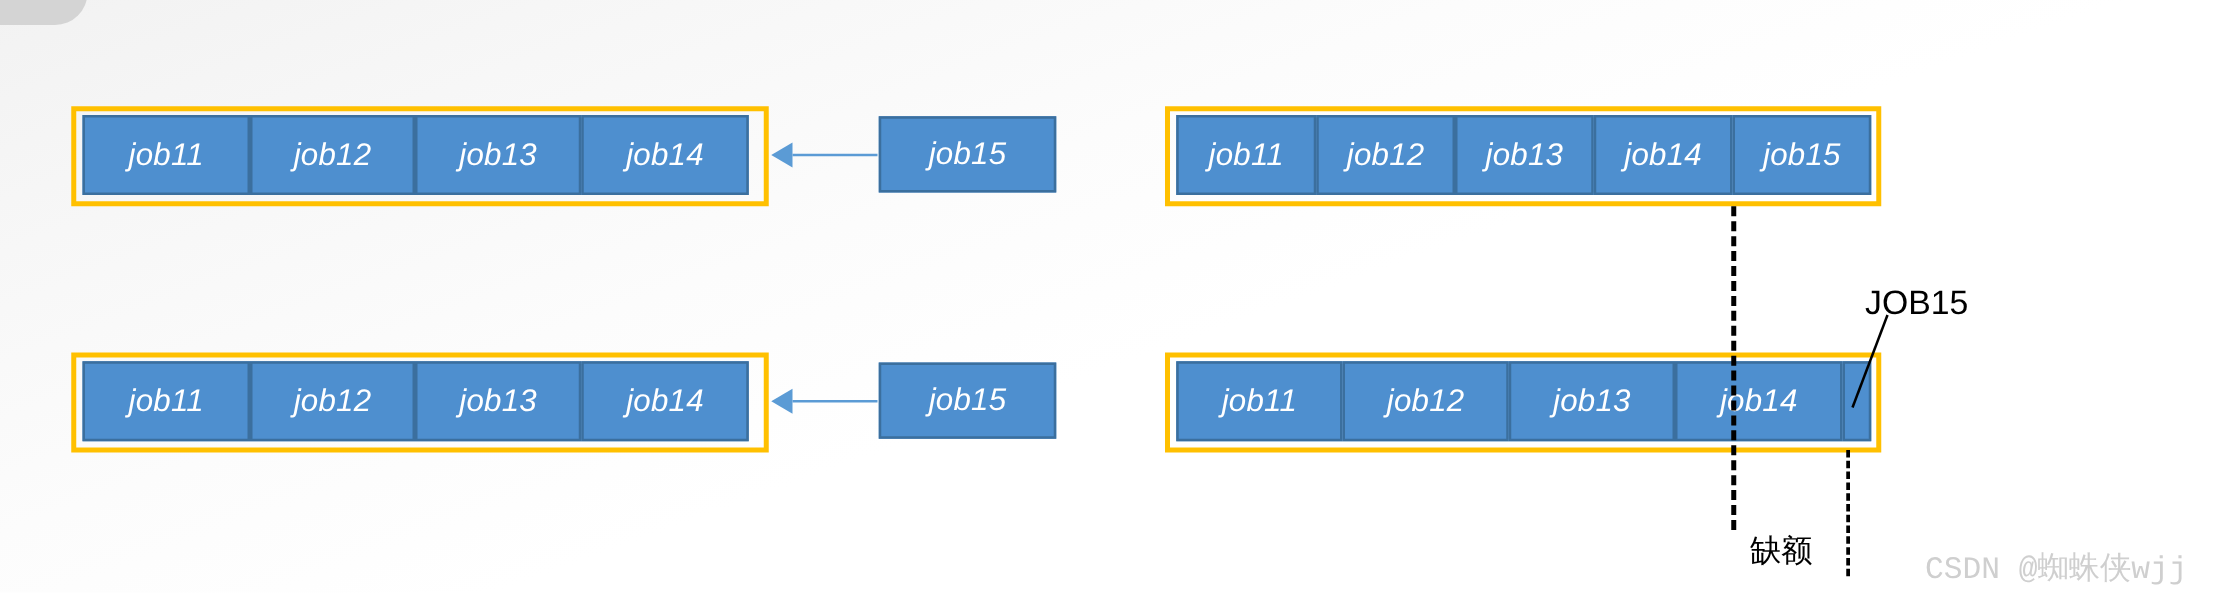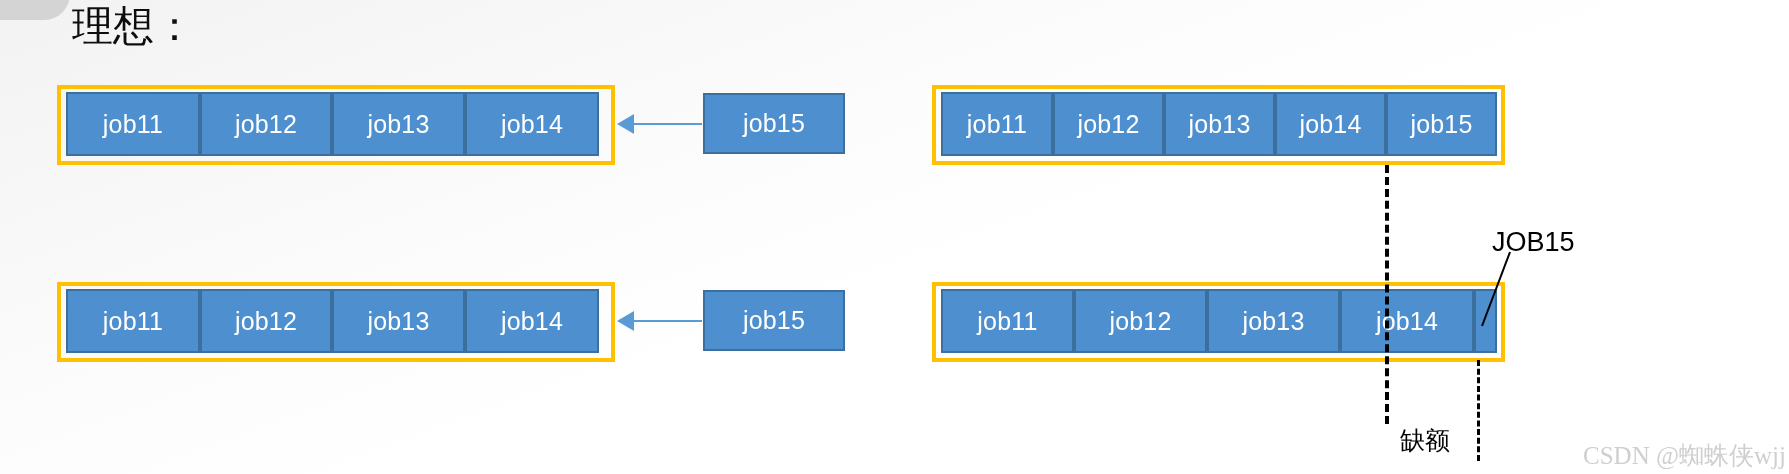--- a/index.html
+++ b/index.html
@@ -54,20 +54,21 @@
     background: #4e8fcf;
     border: 2px solid #3b6f9e;
     color: #ffffff;
     font-size: 25px;
     line-height: 1;
     display: flex;
     align-items: center;
     justify-content: center;
     letter-spacing: 0.2px;
     font-family: "Liberation Sans", "DejaVu Sans", sans-serif;
+    font-style: italic;
   }
   .job.sliver {
     font-size: 0;
   }
   
   .arrow-line {
     position: absolute;
     height: 2px;
     background: #5b9bd5;
   }
@@ -108,32 +109,30 @@
     line-height: 1;
     white-space: nowrap;
     font-family: "DejaVu Sans", "Liberation Sans", sans-serif;
   }
   .watermark {
     position: absolute;
     font-size: 25px;
     color: #cfcfcf;
     line-height: 1;
     white-space: nowrap;
-    font-family: Liberation Serif, serif;
-    margin-left: 43px;
+    font-family: Liberation Mono, monospace;
   }
 </style>
 </head>
 <body>
 
 <div id="canvas">
 
   <div class="corner-shape"></div>
 
-  <div class="heading" style="left:72px; top:6px;">理想：</div>
 
   <div class="frame" style="left:57px; top:85px; width:558px; height:80px;"></div>
   <div class="job" style="left:66px; top:92px; width:134px; height:64px;">job11</div>
   <div class="job" style="left:200px; top:92px; width:132px; height:64px;">job12</div>
   <div class="job" style="left:332px; top:92px; width:133px; height:64px;">job13</div>
   <div class="job" style="left:465px; top:92px; width:134px; height:64px;">job14</div>
 
   <div class="arrow-line" style="left:634px; top:123px; width:68px;"></div>
   <div class="arrow-head" style="left:617px; top:114px;"></div>
 

